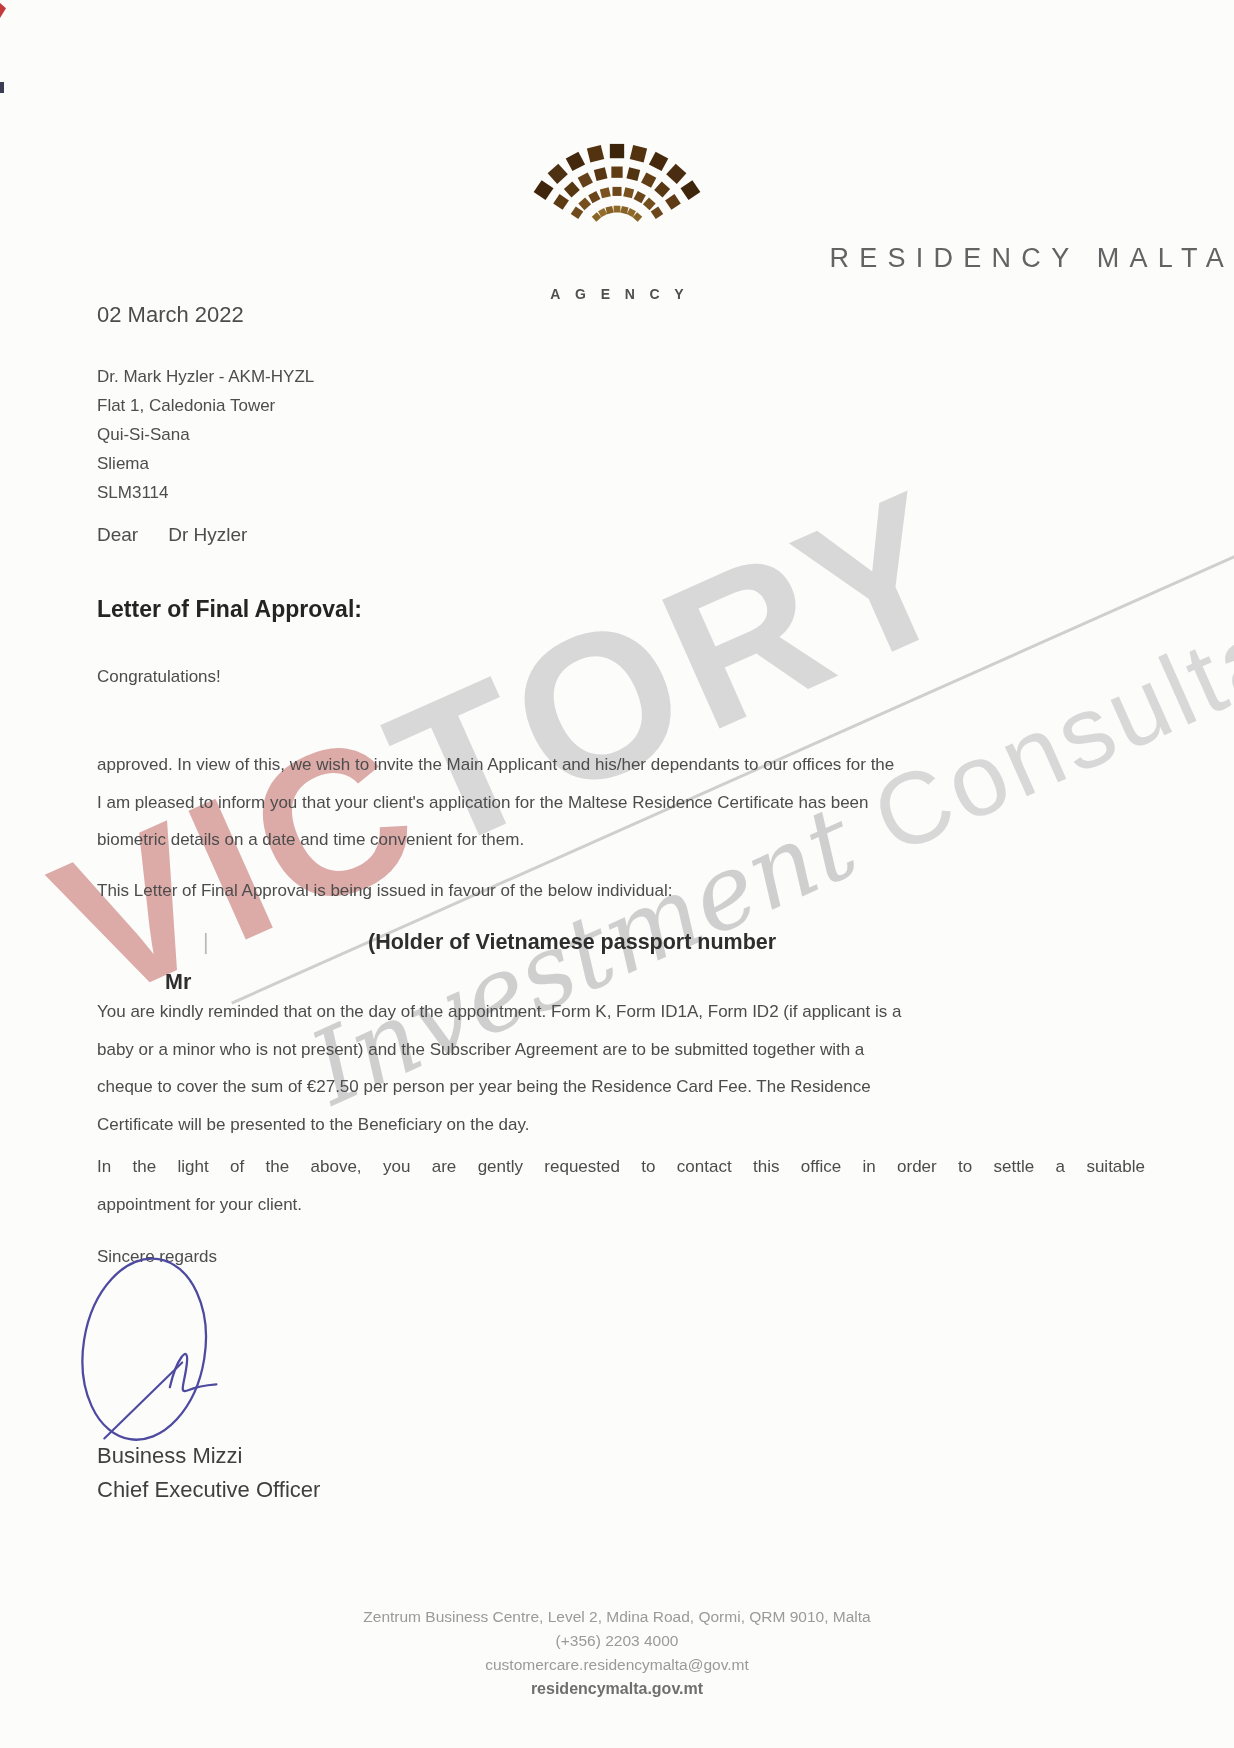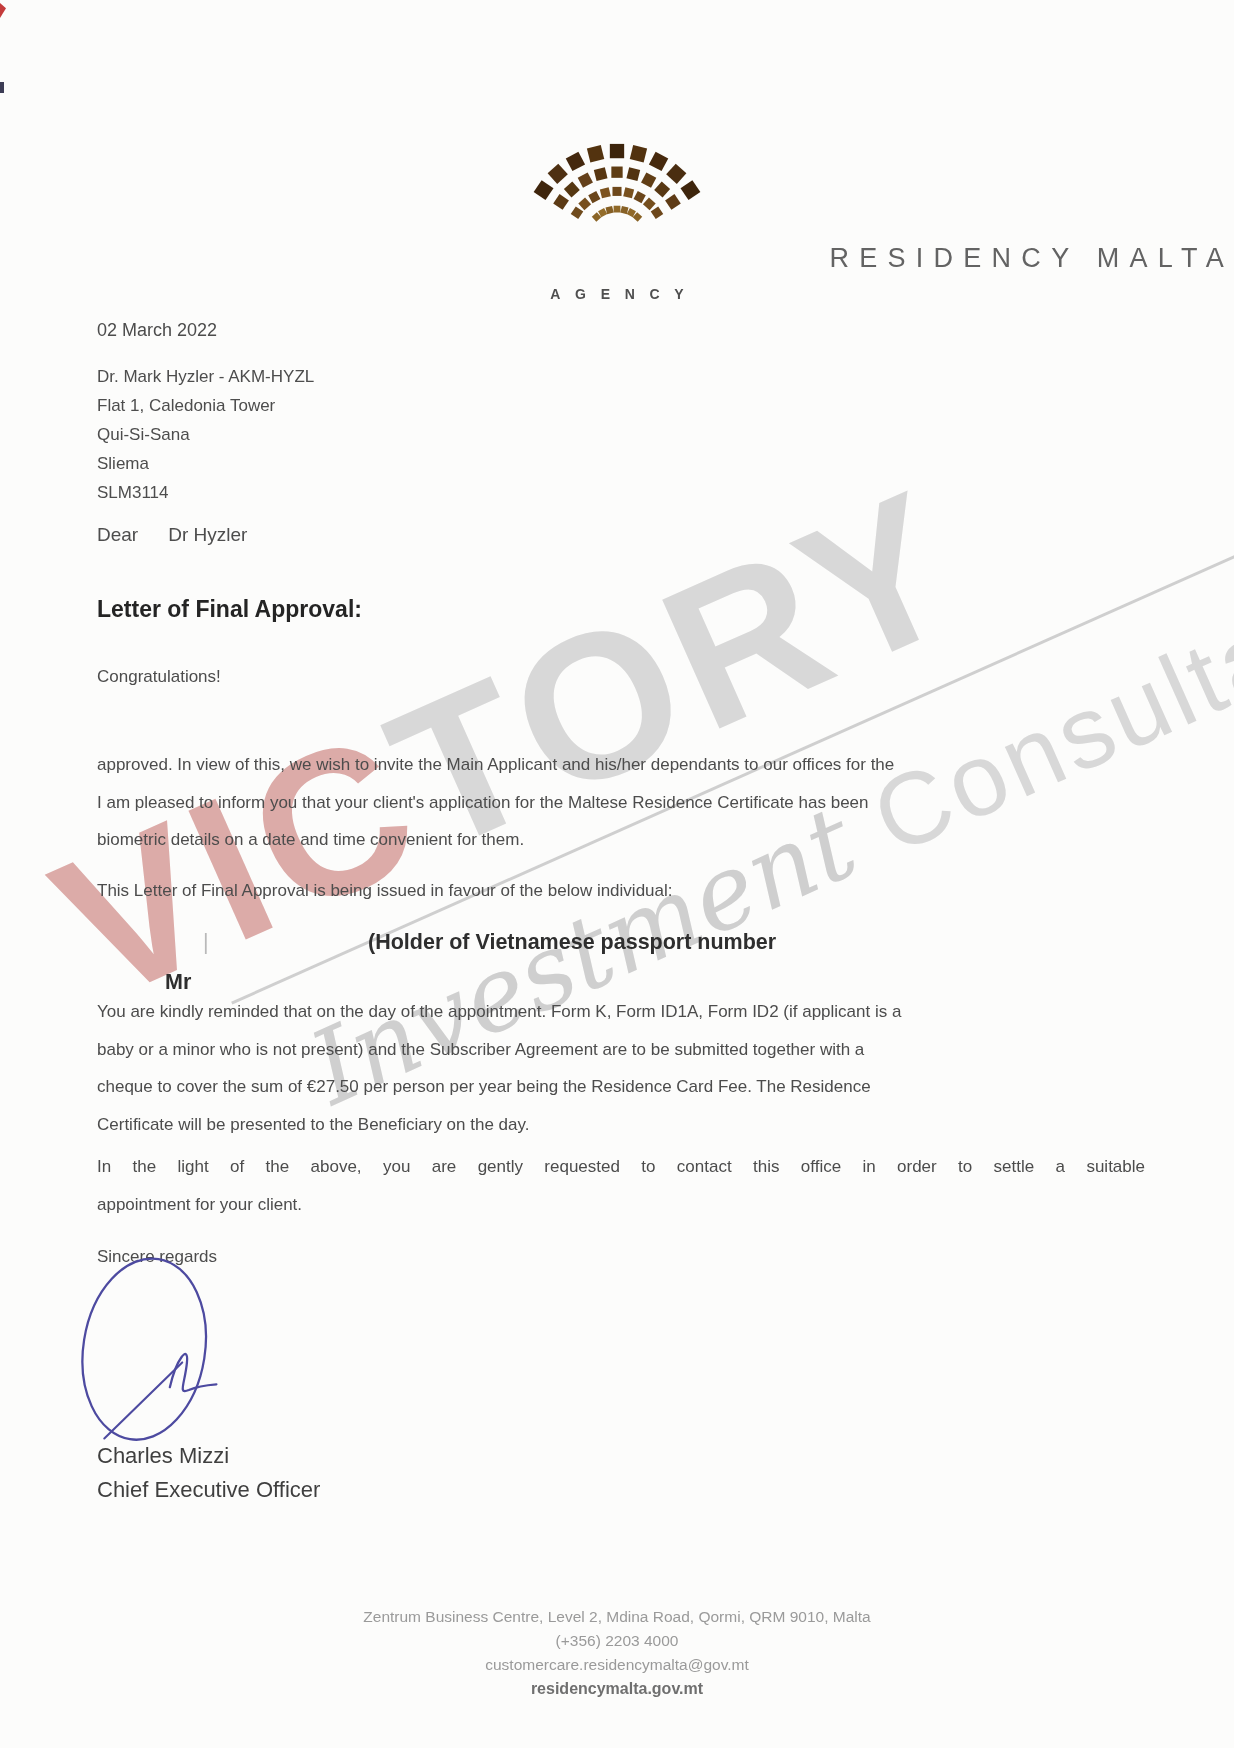--- a/index.html
+++ b/index.html
@@ -16,21 +16,21 @@
     position:absolute; left:0; top:243px; width:100%; text-align:right;
     font-size:27px; letter-spacing:.38em; text-indent:.38em; color:#636363; font-weight:400;
   }
   .brand-sub{
     position:absolute; left:0; top:286px; width:100%; text-align:center;
     font-size:14px; font-weight:700; letter-spacing:1.05em; text-indent:1.05em; color:#4f4f4f;
   }
   
   .abs{position:absolute;}
   .body-text{font-size:17px; line-height:37.5px; color:#4c4c4c;}
-  .date{left:97px; top:312px; font-size:18px;}
+  .date{left:97px; top:296px; font-size:22px;}
   .address{left:97px; top:362px; font-size:17px; line-height:29px;}
   .salutation{left:97px; top:524px; font-size:19px;}
   .salutation .gap{display:inline-block; width:30px;}
   .subject{left:97px; top:596px; font-size:23px; font-weight:700; color:#242424;}
   .intro{left:97px; top:658px;}
   .p1{left:97px; top:746px; width:1060px;}
   .p2{left:97px; top:872px; width:1060px;}
   .beneficiary{left:97px; top:930px; width:1060px; font-size:21.5px;}
   .beneficiary .title{position:absolute; left:68px; font-weight:600; color:#2e2e2e;margin-top:40px;}
   .beneficiary .mark{position:absolute; left:106px; color:#b9b9b9; font-weight:400;}
@@ -238,21 +238,21 @@
     </div>
 
     <div class="abs closing body-text">Sincere regards</div>
 
     <svg class="signature" width="190" height="200" viewBox="0 0 200 210">
       <ellipse cx="76" cy="102" rx="64" ry="96" transform="rotate(9 76 102)" fill="none" stroke="#4d4aa0" stroke-width="2.4"></ellipse>
       <path d="M34 196 L116 116" fill="none" stroke="#4d4aa0" stroke-width="2.2" stroke-linecap="round"></path>
       <path d="M103 142 C110 112 123 96 121 116 C119 138 111 150 123 145 C132 141 139 140 152 139" fill="none" stroke="#4d4aa0" stroke-width="2.4" stroke-linecap="round"></path>
     </svg>
 
-    <div class="abs sig-name">Charles Mizzi</div>
+    <div class="abs sig-name">Business Mizzi</div>
     <div class="abs sig-role">Chief Executive Officer</div>
 
     <div class="footer">
       <div>Zentrum Business Centre, Level 2, Mdina Road, Qormi, QRM 9010, Malta</div>
       <div>(+356) 2203 4000</div>
       <div>customercare.residencymalta@gov.mt</div>
       <div class="site">residencymalta.gov.mt</div>
     </div>
 
   </div>

